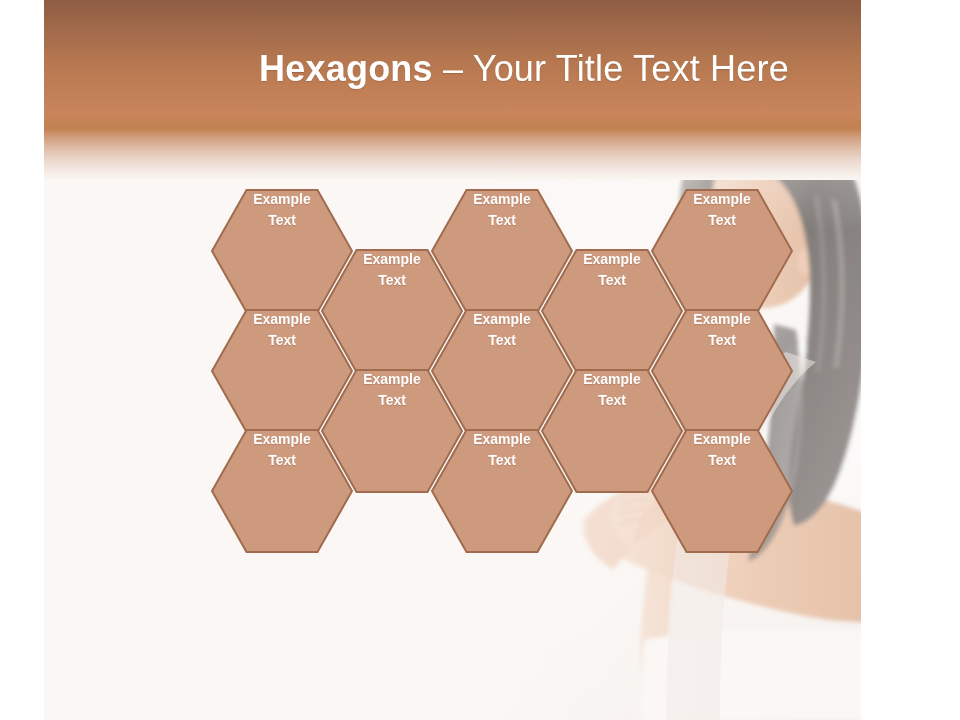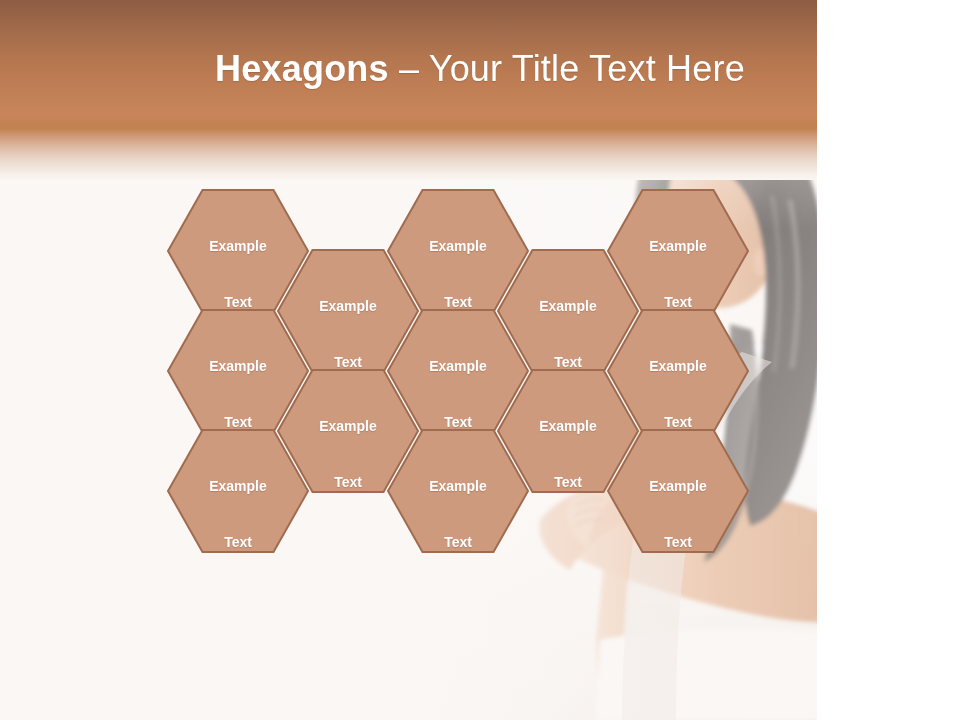--- a/index.html
+++ b/index.html
@@ -11,20 +11,21 @@
   body {
     font-family: "Liberation Sans", sans-serif;
   }
 
   #slide {
     position: relative;
     width: 817px;
     height: 720px;
     overflow: hidden;
     background: #000000;
+    margin-left: 44px;
   }
 
   
   .photo-layer {
     position: absolute;
     inset: 0;
     overflow: hidden;
   }
   .photo-svg { position: absolute; left: 0; top: 0; }
 
@@ -113,29 +114,28 @@
   }
   .hex svg { display: block; width: 142px; height: 124px; overflow: visible; }
   .hex-label {
     position: absolute;
     left: 0; top: 0;
     width: 142px;
     height: 124px;
     display: flex;
     flex-direction: column;
     align-items: center;
-    justify-content: flex-end;
+    justify-content: flex-start;
     color: #ffffff;
     font-size: 14px;
     font-weight: 700;
     line-height: 21px;
     text-align: center;
     pointer-events: none;
     text-shadow: 0 1px 1px rgba(120,70,45,0.30);
-    gap: 35px;
   }
   .hex-label span { display: block; }
 </style>
 </head>
 <body>
 
 <div id="slide">
 
   <div class="photo-layer">
     <svg class="photo-svg" width="960" height="720" viewBox="0 0 960 720">

